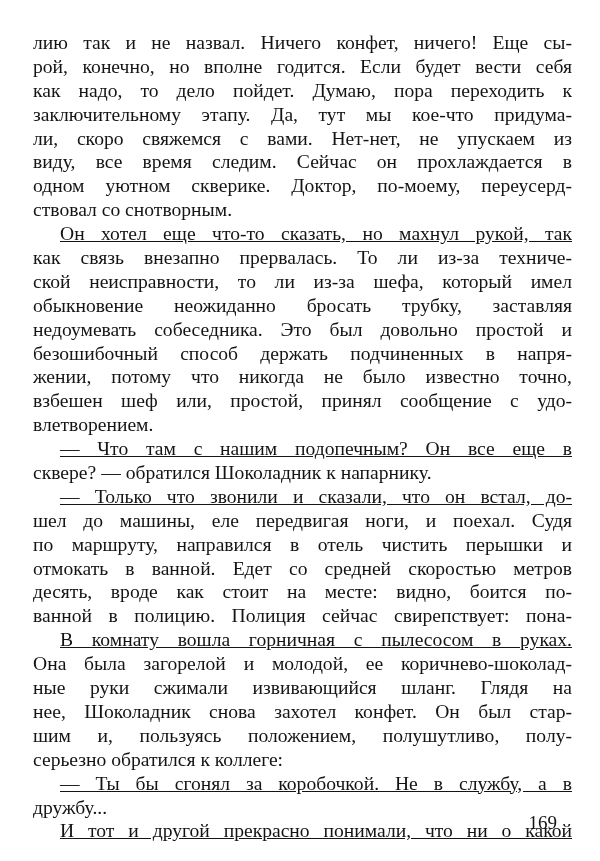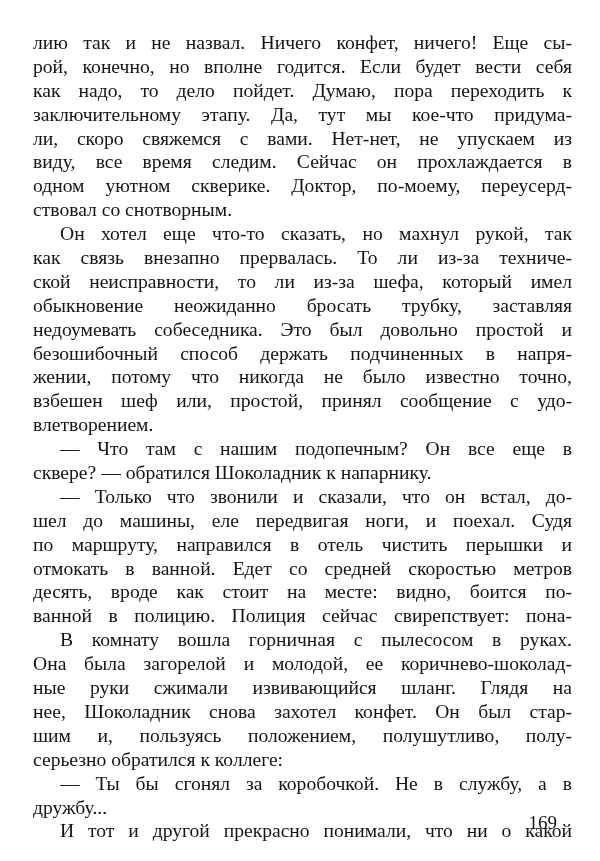--- a/index.html
+++ b/index.html
@@ -4,21 +4,21 @@
 <style>
   html, body { margin: 0; padding: 0; background: #ffffff; }
   body { width: 600px; height: 861px; position: relative; overflow: hidden; }
   .page {
     position: absolute; left: 33px; top: 31px; width: 539px;
     font-family: "Liberation Serif", serif;
     font-size: 19.6px; line-height: 23.9px; color: #141414;
   }
   .line { display: block; white-space: nowrap; text-align: justify; text-align-last: justify; height: 23.9px; }
   .line.last { text-align-last: left; }
-  .line.indent { padding-left: 27px; }
+  .line.indent { padding-left: 27px; text-decoration: underline; }
   .pagenum {
     position: absolute; left: 524px; top: 812px; width: 33px; text-align: right;
     font-family: "Liberation Serif", serif; font-size: 19px; color: #141414;
   }
 </style>
 </head>
 <body>
 
 <div class="page">
   <span class="line">лию так и не назвал. Ничего конфет, ничего! Еще сы-</span>

